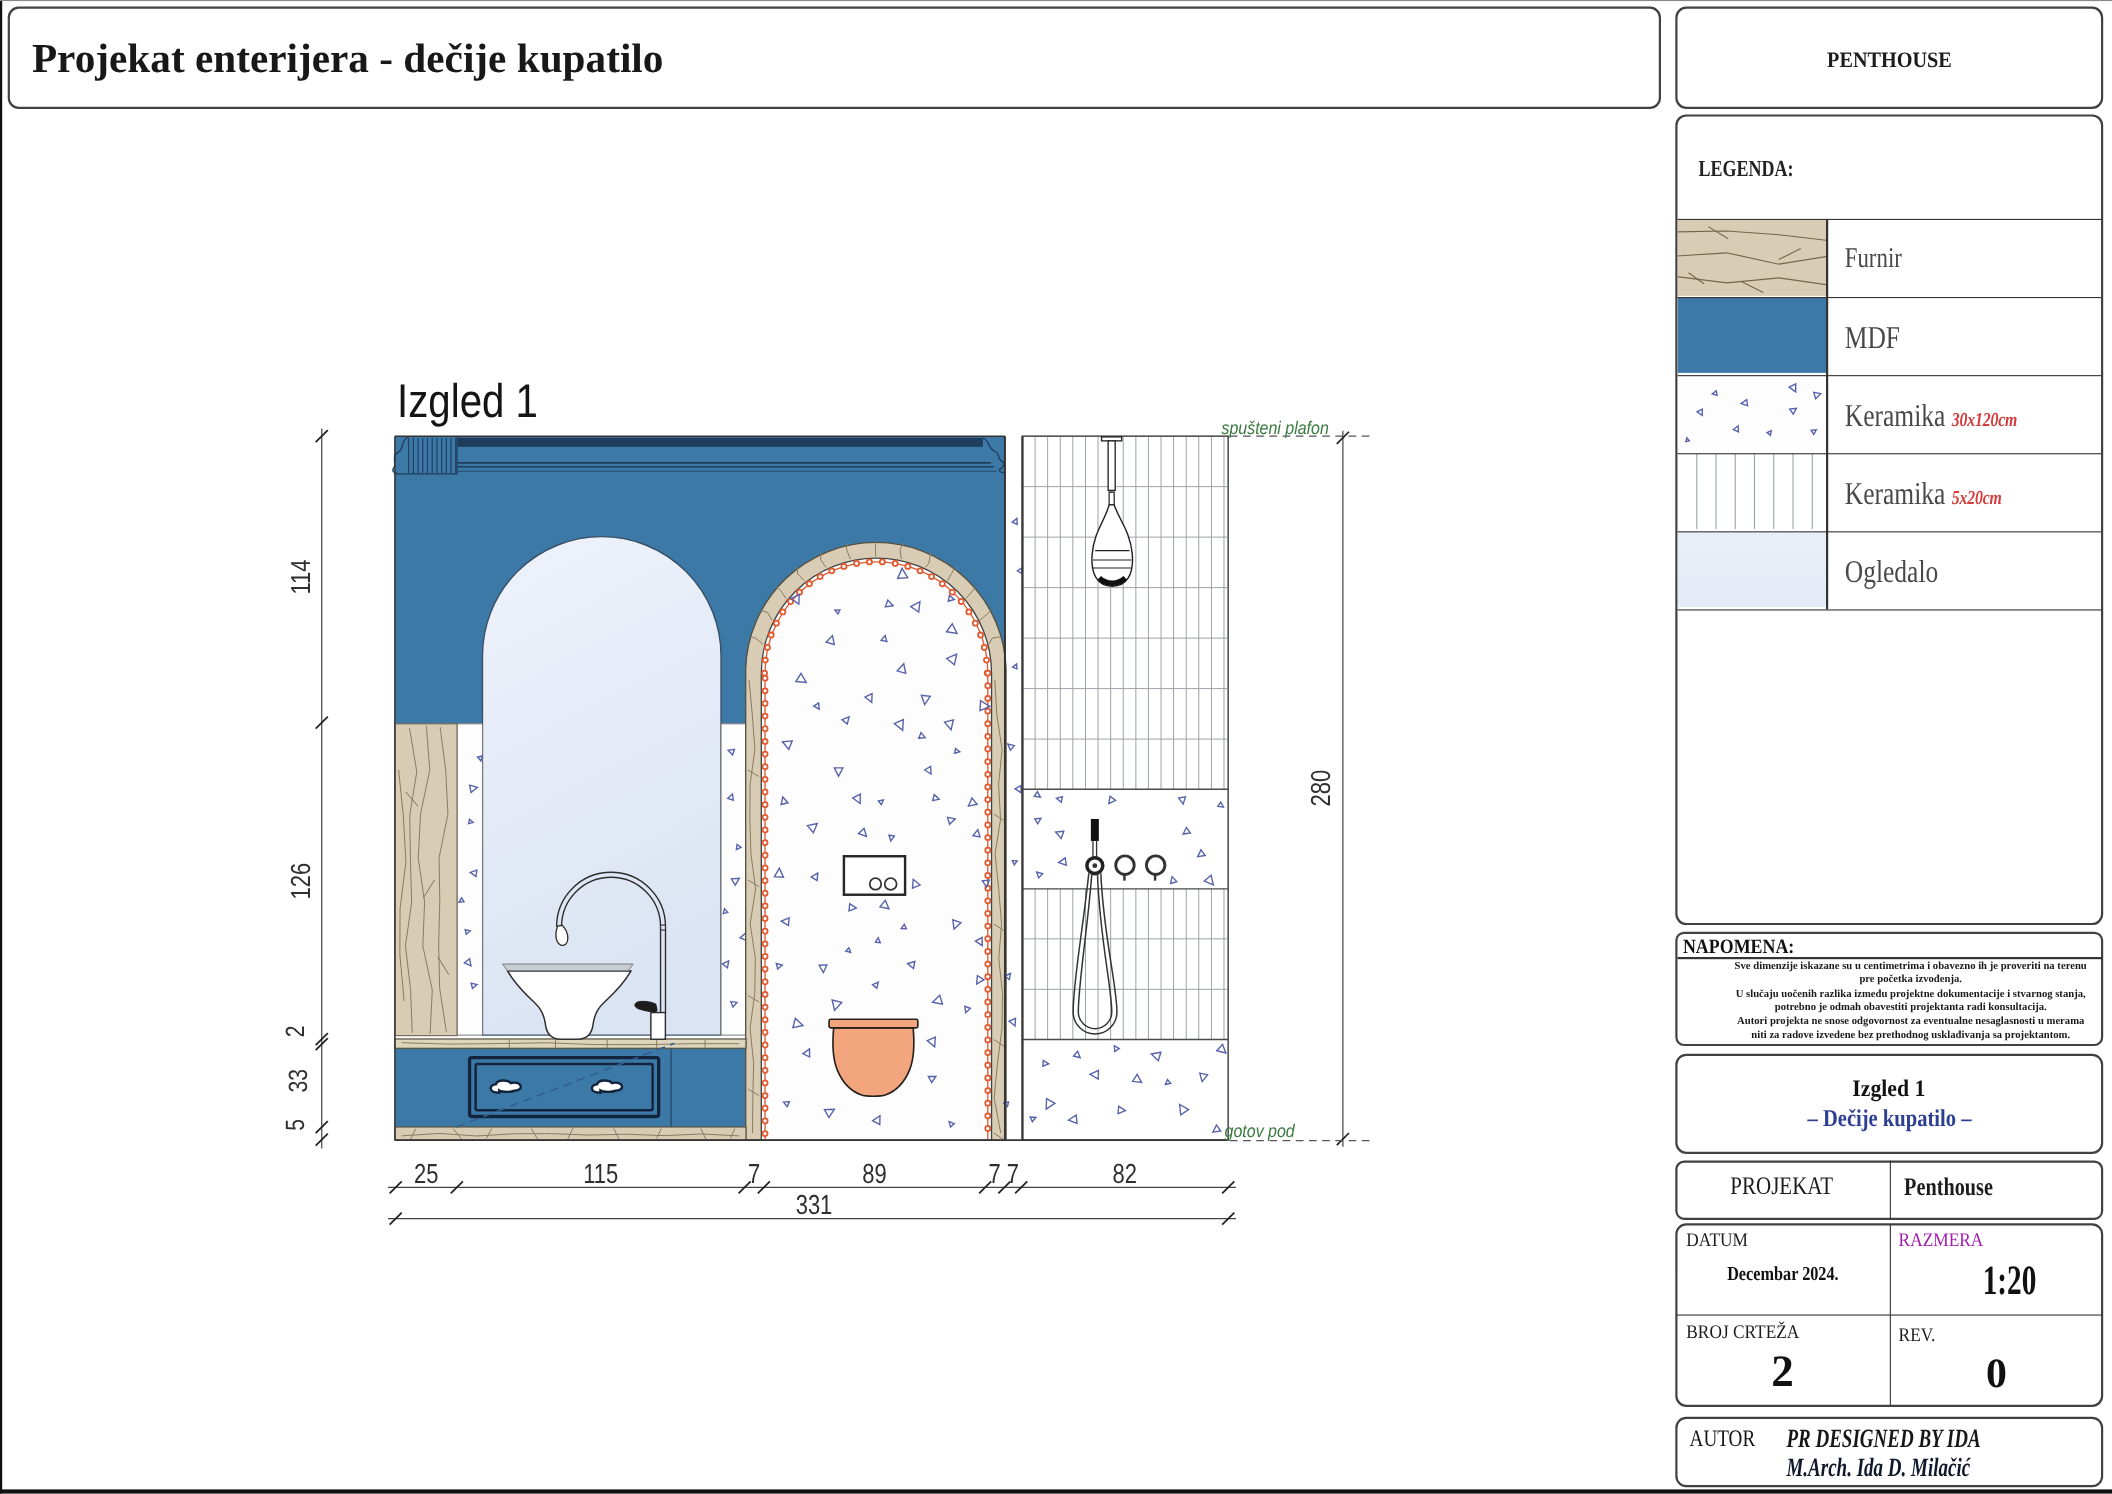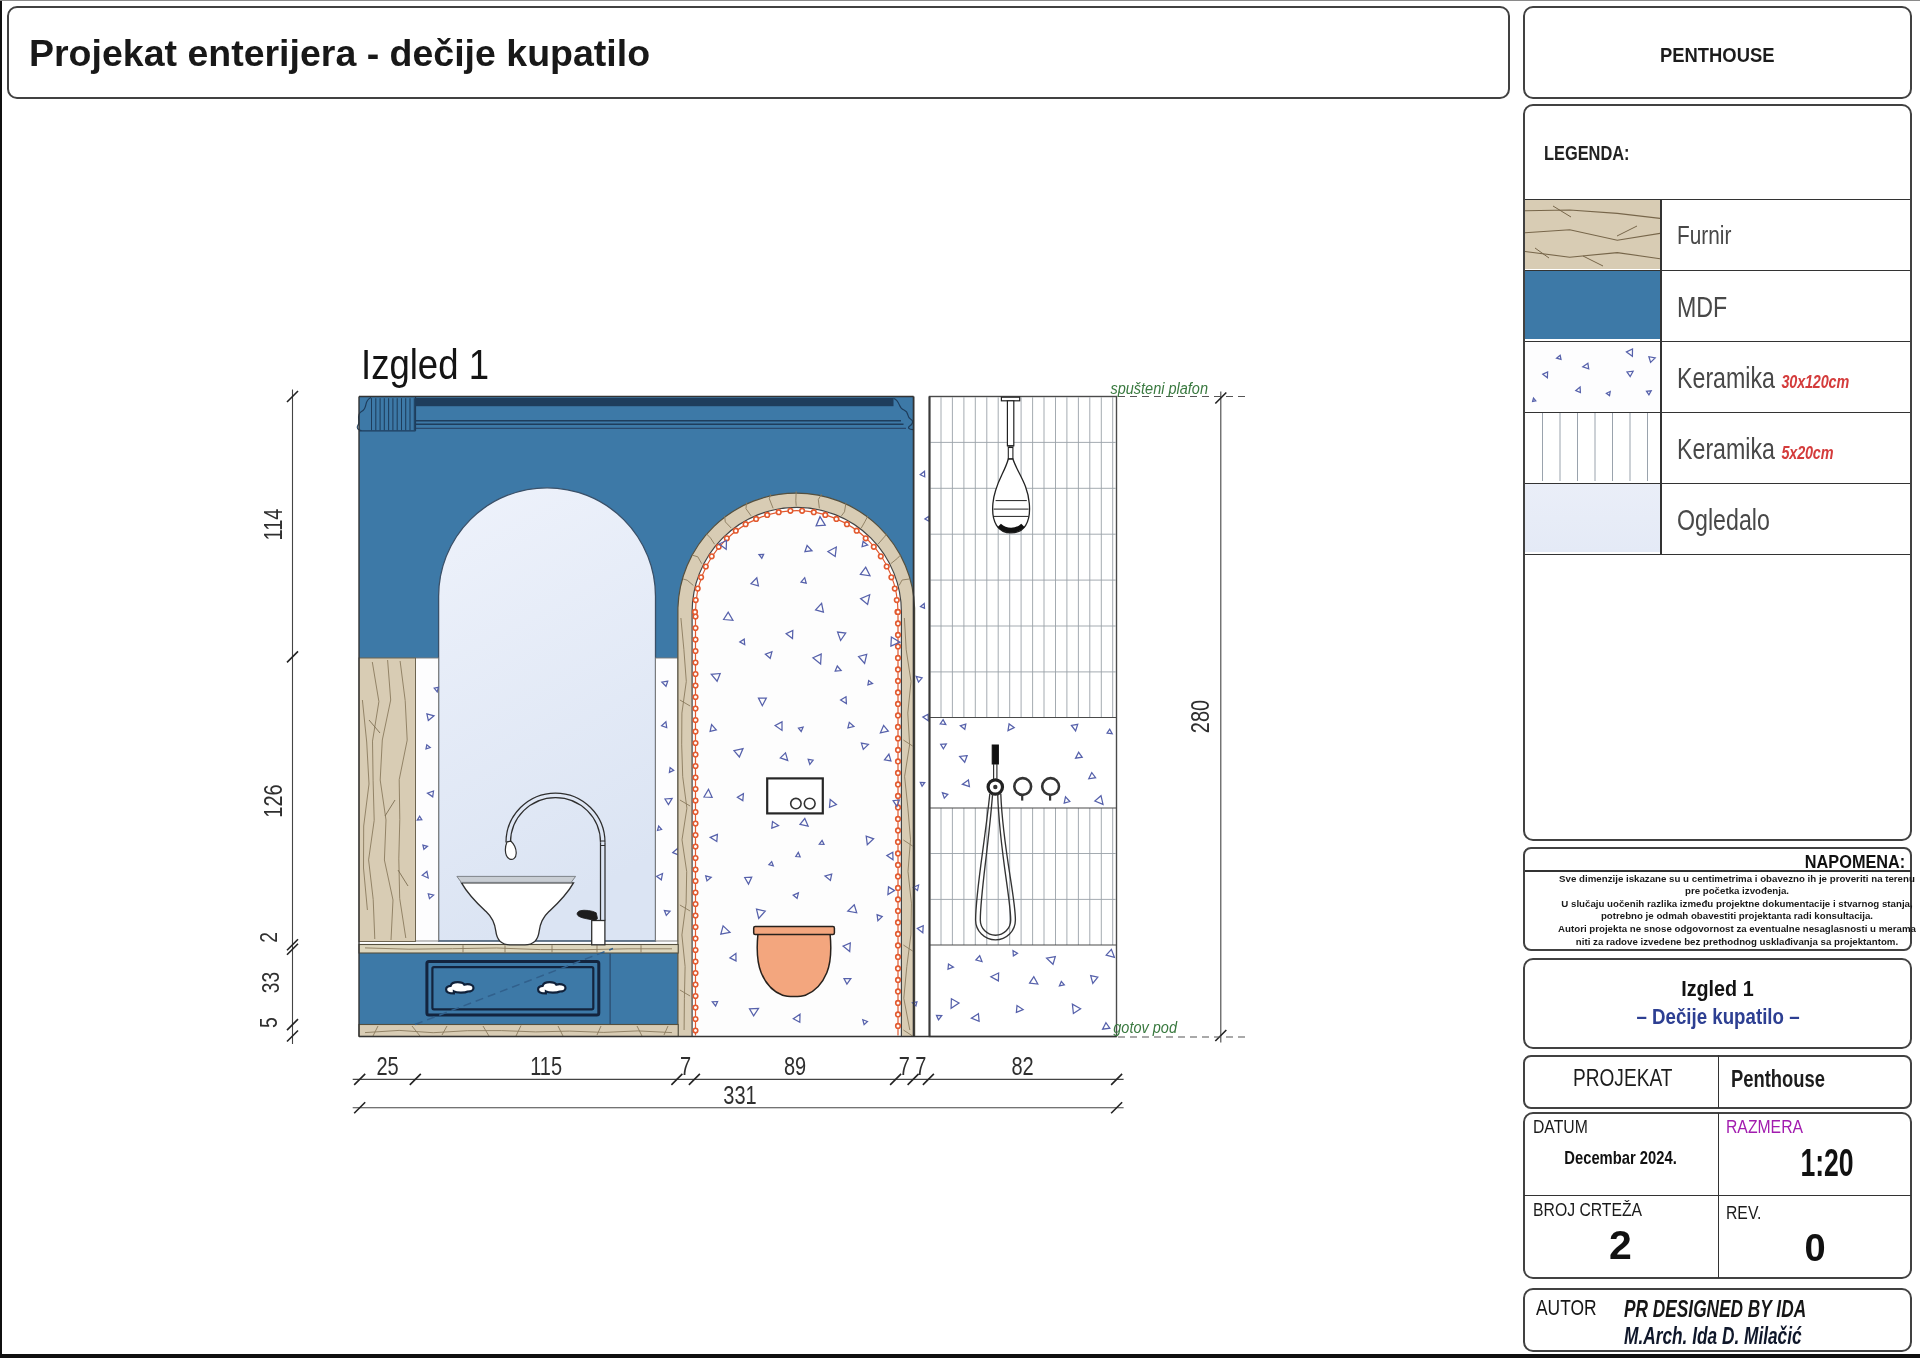--- a/index.html
+++ b/index.html
@@ -1,16 +1,16 @@
 <!DOCTYPE html>
 <html><head><meta charset="utf-8"><title>d</title><style>
 *{margin:0;padding:0;box-sizing:border-box;}
 body{width:1920px;height:1358px;position:relative;background:#fff;font-family:"Liberation Sans",sans-serif;overflow:hidden;}
 .box{position:absolute;border:2px solid #414141;border-radius:10px;background:#fff;}
-.abs{position:absolute;}
+.abs{position:absolute;font-family:Liberation Serif, serif;}
 .cond{display:inline-block;transform-origin:left center;}
 </style></head><body>
 <div class="abs" style="left:0;top:0;width:1.6px;height:1358px;background:#101010;"></div>
 <div class="abs" style="left:0;top:0;width:1920px;height:1px;background:#8a8a8a;"></div>
 <div class="abs" style="left:0;top:1353.5px;width:1920px;height:4.5px;background:#101010;"></div>
 <div class="box" style="left:7px;top:6px;width:1503px;height:93px;"></div>
 <div class="abs" style="left:29px;top:32px;font-size:37.5px;font-weight:bold;color:#181818;white-space:nowrap;">Projekat enterijera - dečije kupatilo</div>
 <div class="box" style="left:1523px;top:6px;width:389px;height:93px;"></div>
 <div class="abs" style="left:1523px;top:44px;width:389px;text-align:center;font-size:20px;font-weight:bold;color:#1c1c1c;"><span class="cond" style="transform:scaleX(0.92);transform-origin:center;">PENTHOUSE</span></div>
 <div class="box" style="left:1523px;top:104px;width:389px;height:737px;"></div>
@@ -63,21 +63,21 @@
     </svg></div>
 <div class="abs" style="left:1677px;top:504.1px;font-size:29px;color:#484848;white-space:nowrap;"><span class="cond" style="transform:scaleX(0.80);">Ogledalo</span></div>
 <div class="abs" style="left:1524.6px;top:199.0px;width:385.8px;height:1.2px;background:#333;"></div>
 <div class="abs" style="left:1524.6px;top:269.9px;width:385.8px;height:1.2px;background:#333;"></div>
 <div class="abs" style="left:1524.6px;top:340.8px;width:385.8px;height:1.2px;background:#333;"></div>
 <div class="abs" style="left:1524.6px;top:411.7px;width:385.8px;height:1.2px;background:#333;"></div>
 <div class="abs" style="left:1524.6px;top:482.6px;width:385.8px;height:1.2px;background:#333;"></div>
 <div class="abs" style="left:1524.6px;top:553.5px;width:385.8px;height:1.2px;background:#333;"></div>
 <div class="abs" style="left:1660.4px;top:199px;width:1.2px;height:354.5px;background:#333;"></div>
 <div class="box" style="left:1523px;top:847px;width:389px;height:104px;border-radius:8px;"></div>
-<div class="abs" style="left:1523px;top:851px;width:389px;text-align:right;font-size:18.5px;font-weight:bold;color:#111;"><span class="cond" style="transform:scaleX(0.88);transform-origin:center;">NAPOMENA:</span></div>
+<div class="abs" style="left:1523px;top:851px;width:389px;text-align:left;font-size:18.5px;font-weight:bold;color:#111;"><span class="cond" style="transform:scaleX(0.88);transform-origin:center;">NAPOMENA:</span></div>
 <div class="abs" style="left:1524.5px;top:870.4px;width:386px;height:1.2px;background:#333;"></div>
 <div class="abs" style="left:1526px;top:872.8px;width:422px;text-align:center;font-size:9.8px;font-weight:bold;color:#1a1a1a;line-height:12.55px;">
     <div style="white-space:nowrap;transform:scaleX(0.99);transform-origin:center;">Sve dimenzije iskazane su u centimetrima i obavezno ih je proveriti na terenu</div>
     <div style="white-space:nowrap;transform:scaleX(0.99);transform-origin:center;">pre početka izvođenja.</div>
     <div style="white-space:nowrap;transform:scaleX(0.99);transform-origin:center;">U slučaju uočenih razlika između projektne dokumentacije i stvarnog stanja,</div>
     <div style="white-space:nowrap;transform:scaleX(0.99);transform-origin:center;">potrebno je odmah obavestiti projektanta radi konsultacija.</div>
     <div style="white-space:nowrap;transform:scaleX(0.99);transform-origin:center;">Autori projekta ne snose odgovornost za eventualne nesaglasnosti u merama</div>
     <div style="white-space:nowrap;transform:scaleX(0.99);transform-origin:center;">niti za radove izvedene bez prethodnog usklađivanja sa projektantom.</div>
   </div>
 <div class="box" style="left:1523px;top:957.5px;width:389px;height:91.5px;"></div>

